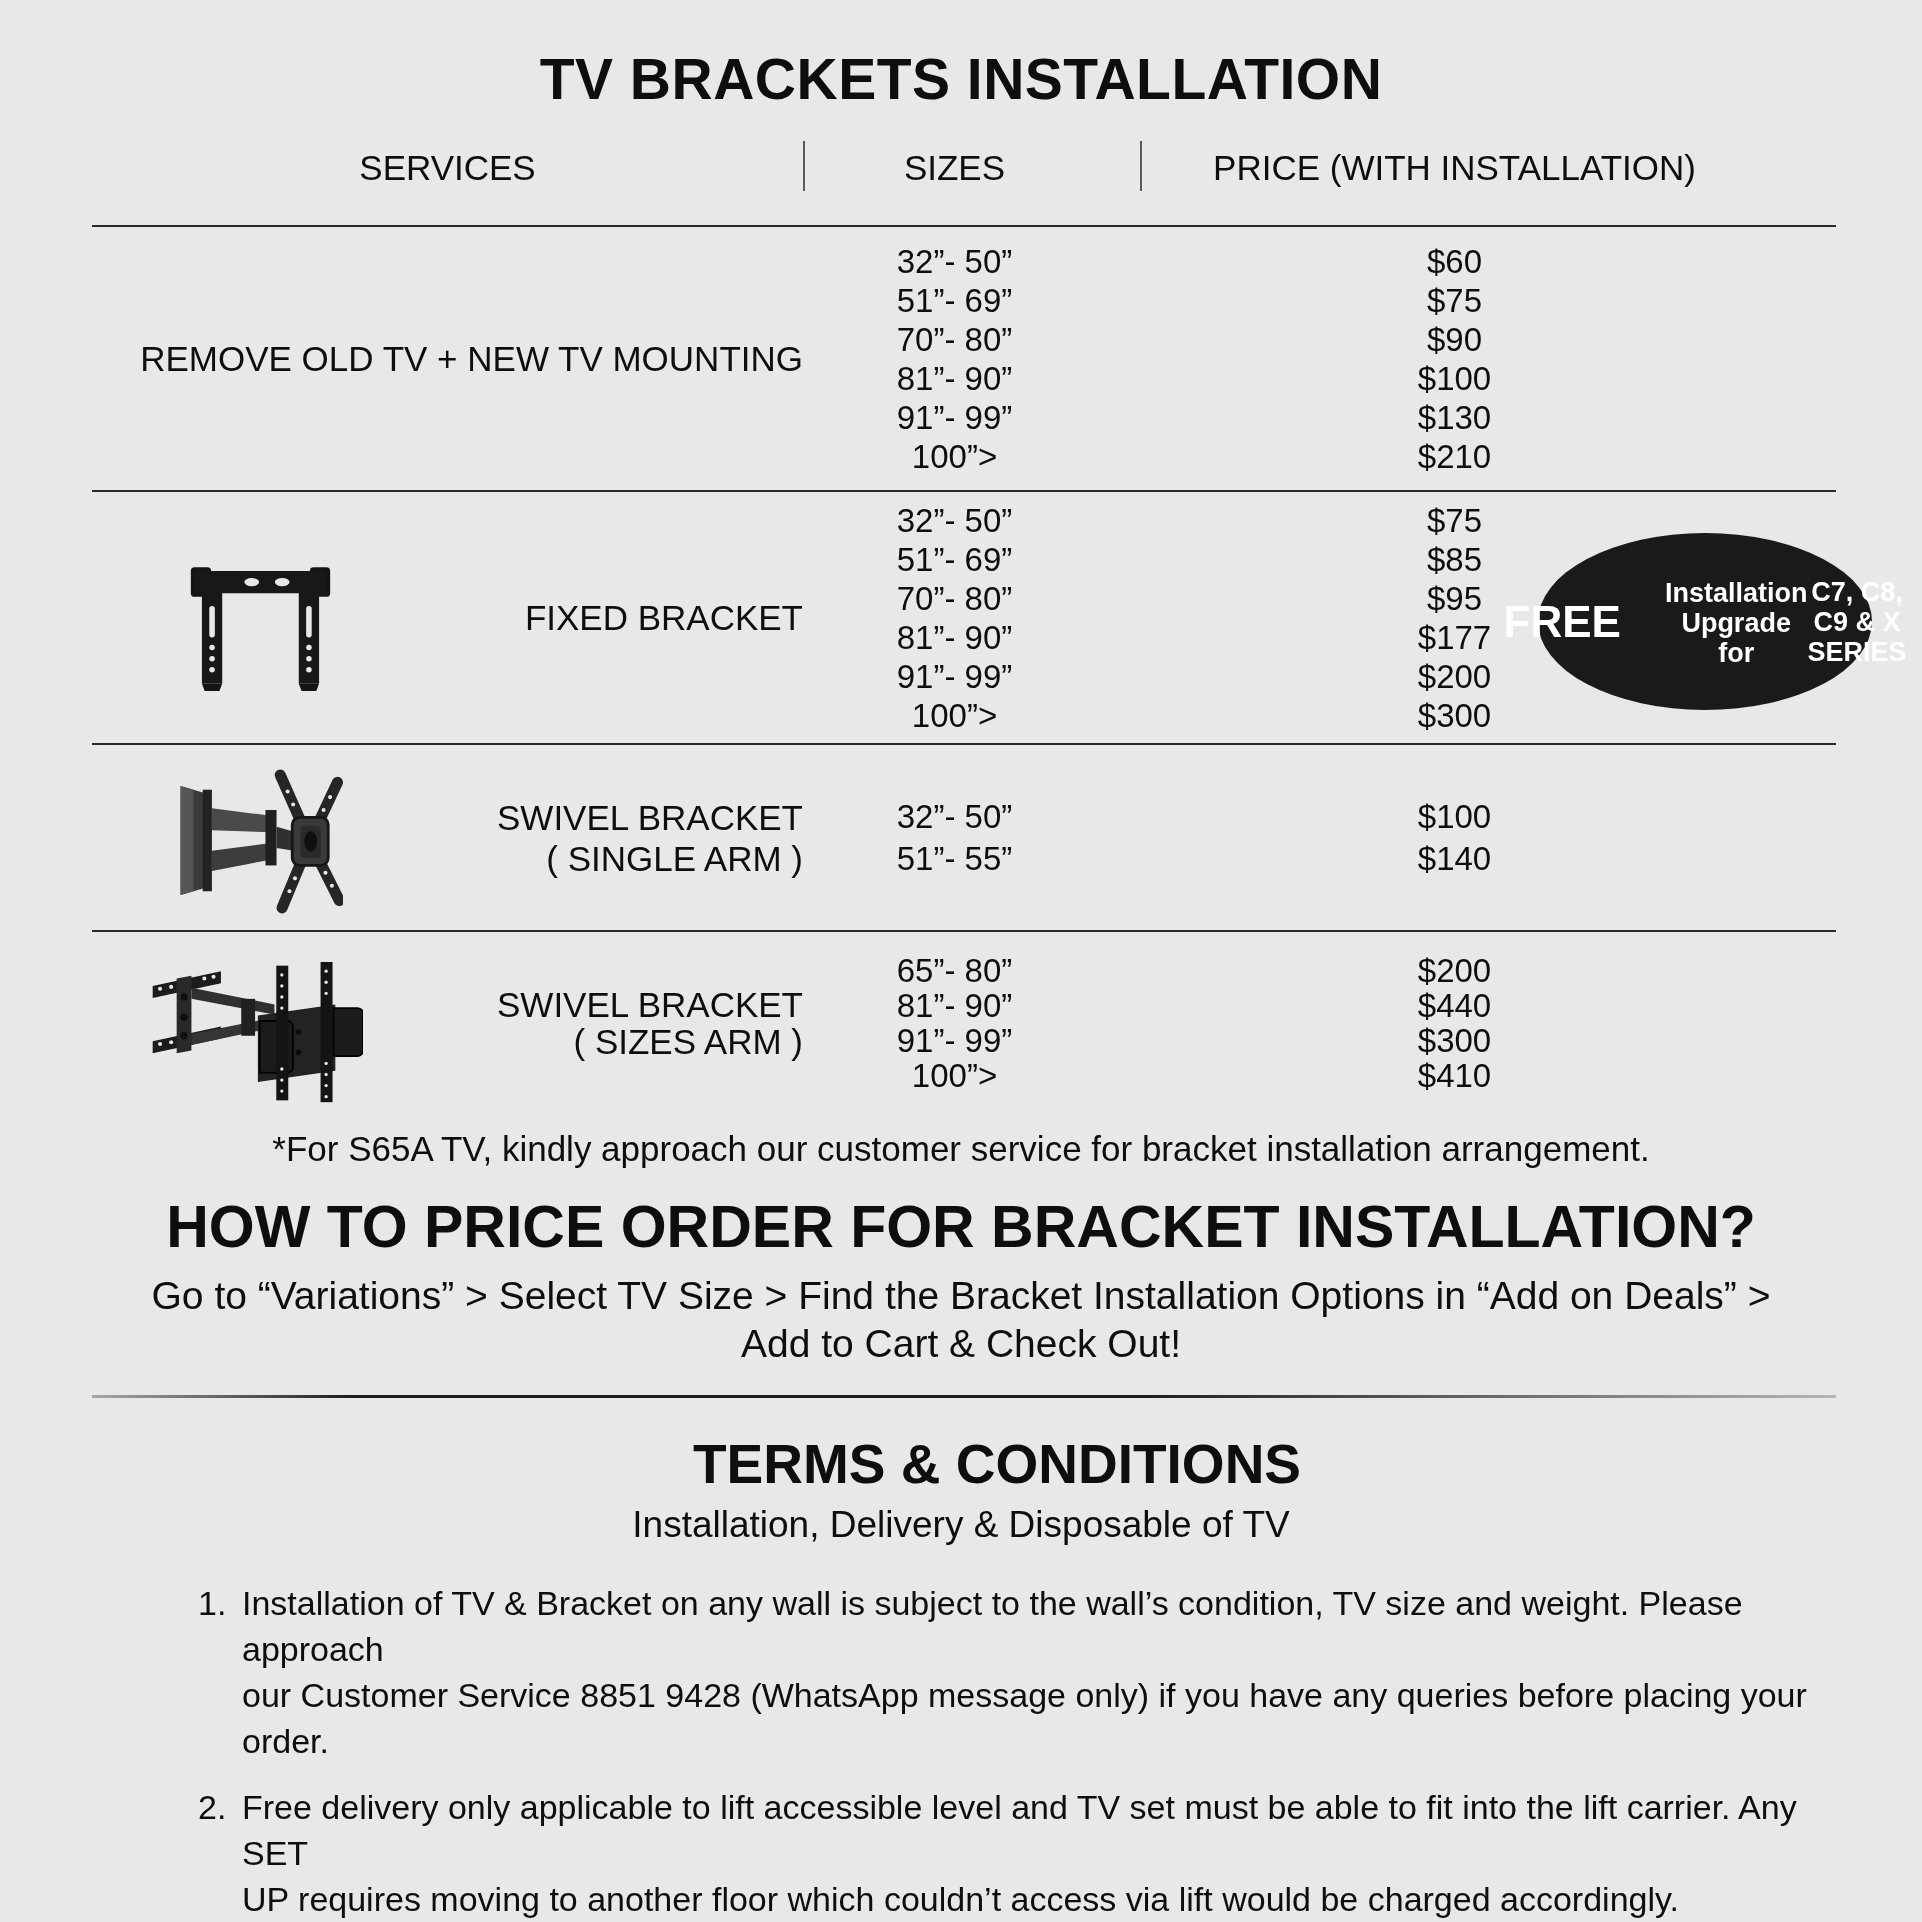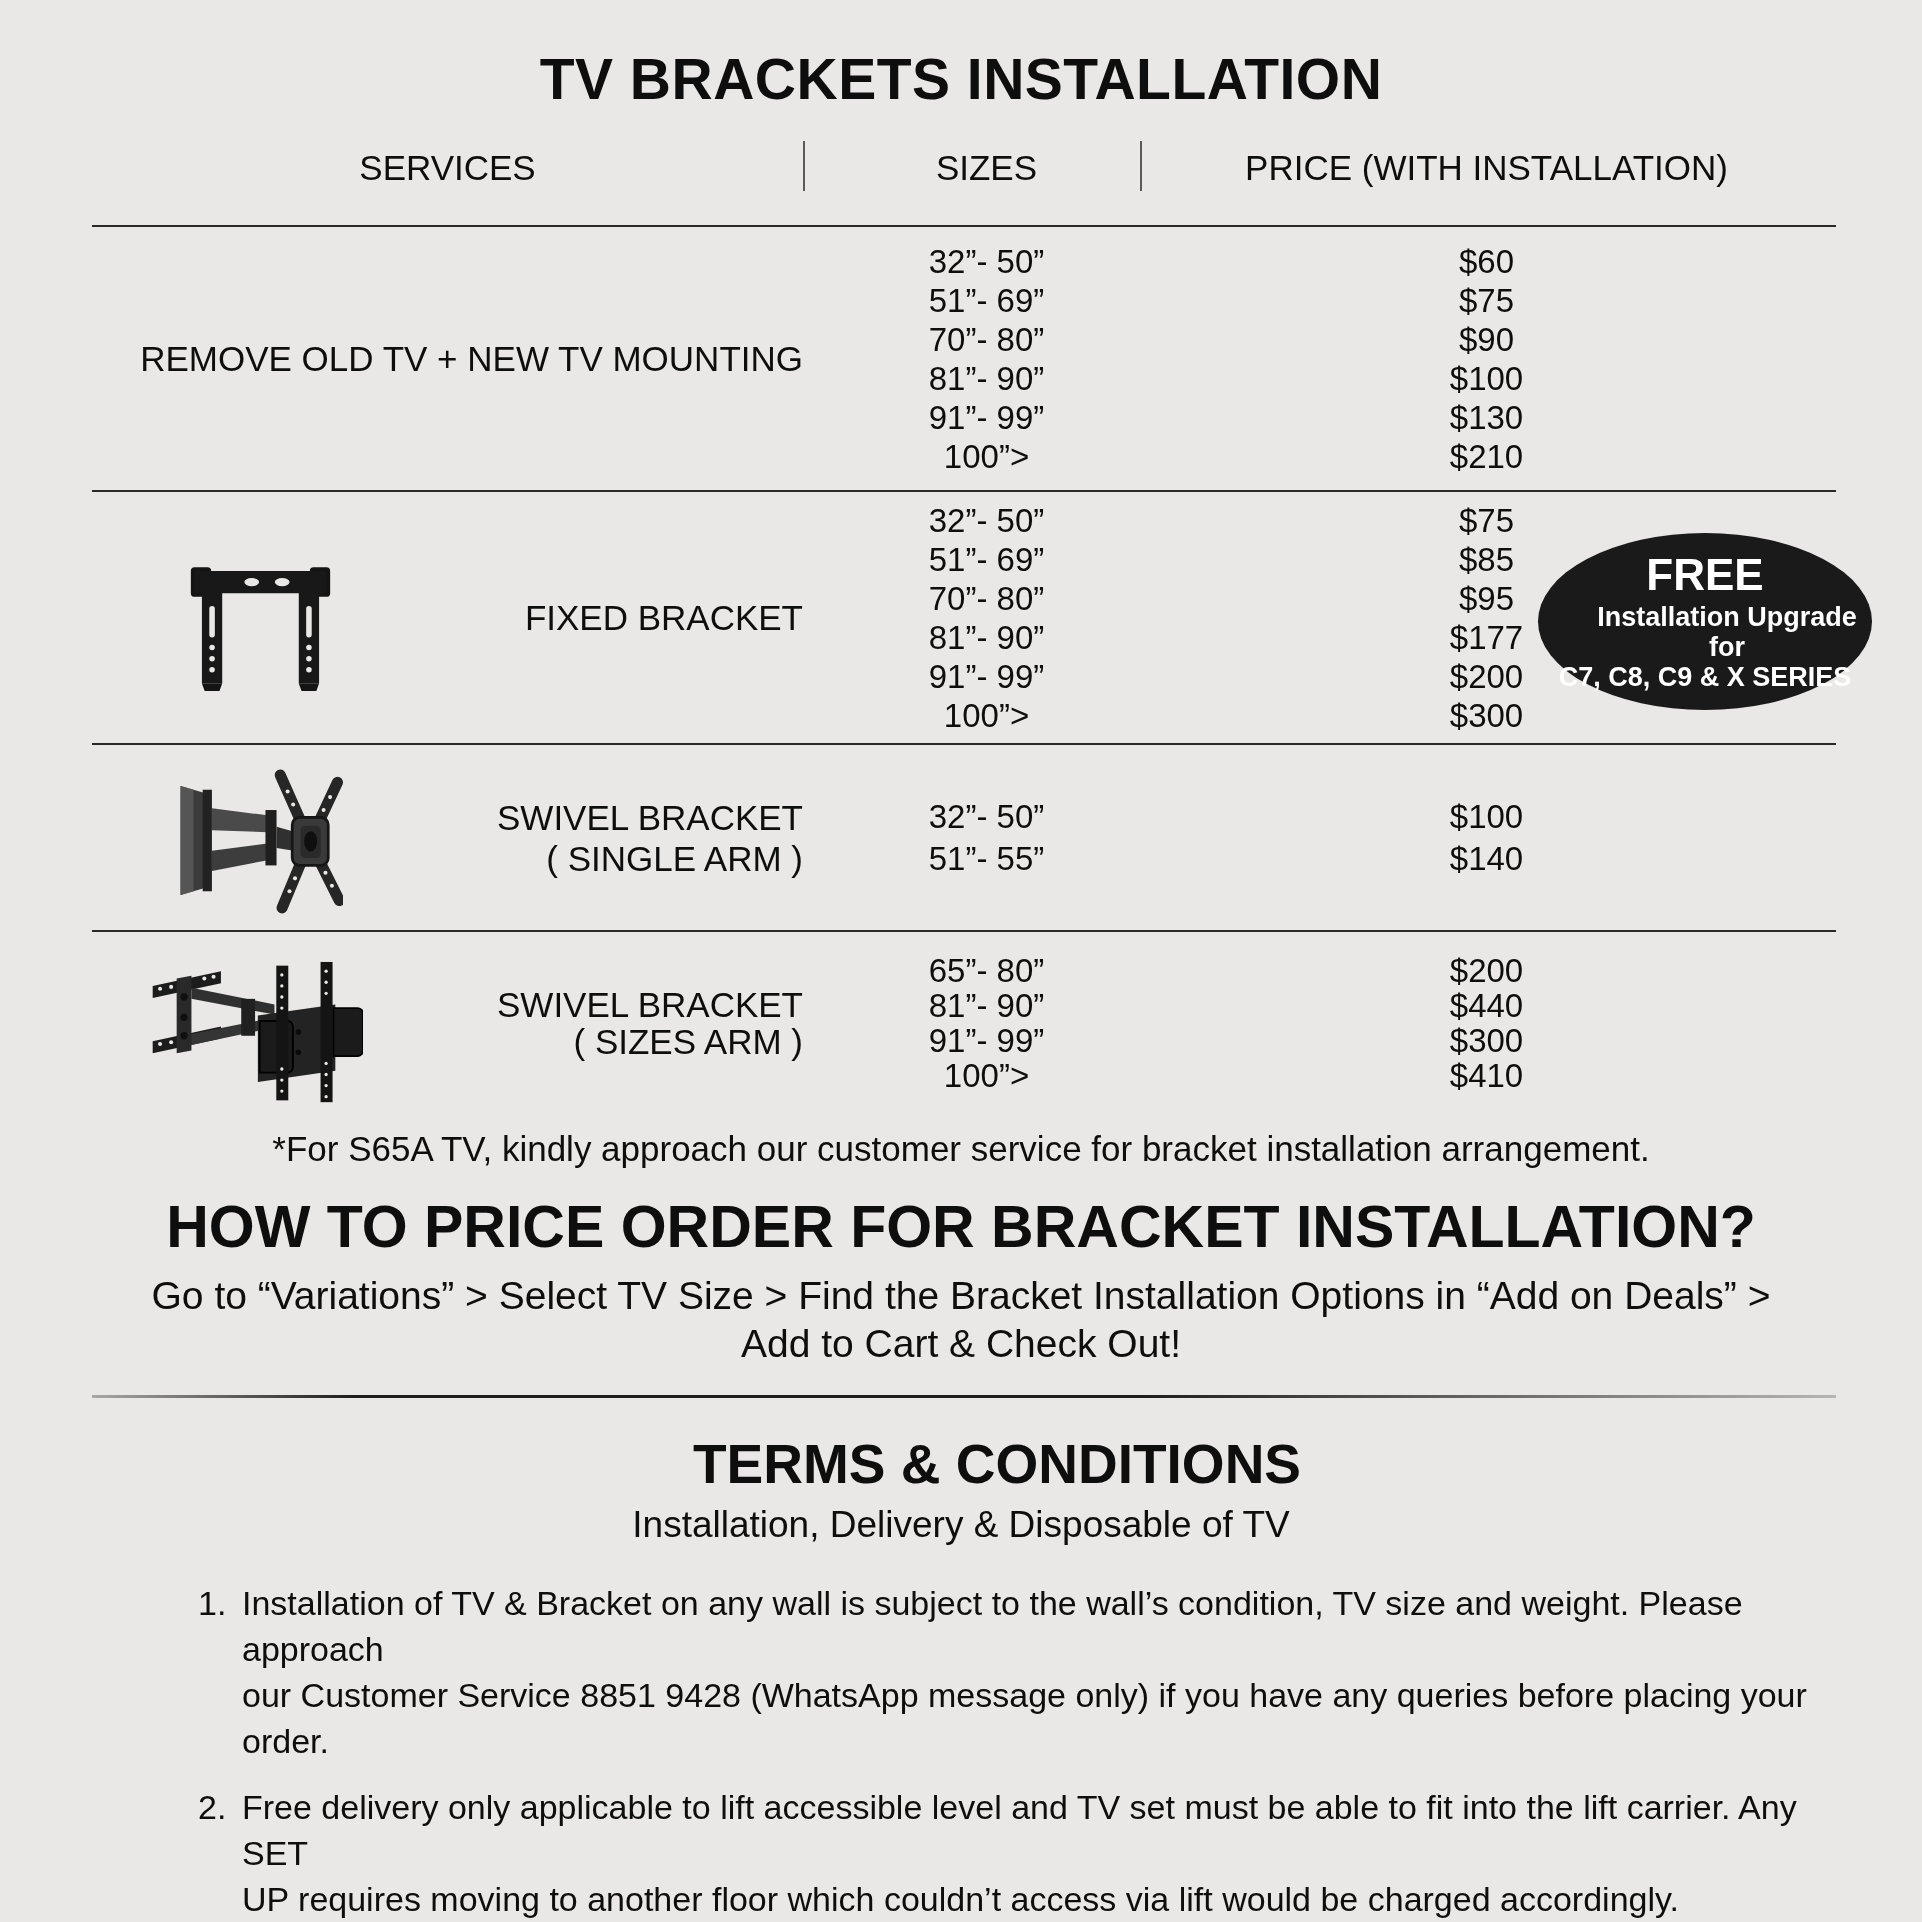--- a/index.html
+++ b/index.html
@@ -13,21 +13,21 @@
   }
   .page-title{
     position:absolute;top:46px;left:0;width:100%;
     text-align:center;font-size:57px;font-weight:bold;letter-spacing:0.5px;
   }
   
   .table{position:absolute;left:92px;top:111px;width:1744px;}
   .thead{position:relative;height:114px;display:flex;align-items:center;border-bottom:2.8px solid #2a2a2a;}
   .th{font-size:35px;text-align:center;}
   .col-a{width:711px;}
-  .col-b{width:303px;padding-left:32px;}
+  .col-b{width:303px;}
   .col-c{width:697px;}
   .vsep{position:absolute;top:29.5px;width:1.8px;height:50px;background:#5a5a5a;}
   .vsep.s1{left:711px;}
   .vsep.s2{left:1048px;}
   .trow{position:relative;display:flex;border-bottom:2.8px solid #2a2a2a;}
   .trow.last{border-bottom:none;}
   .r1{height:263px;}
   .r2{height:251px;}
   .r3{height:185px;}
   .r4{height:181px;}
@@ -41,21 +41,21 @@
   .r3 .list div{line-height:42px;}
   .r4 .list div{line-height:35px;}
   .bracket-img{position:absolute;}
   .img-fixed{left:97px;top:66px;width:143px;height:134px;}
   .img-single{left:83px;top:16.6px;width:168px;height:157px;}
   .img-double{left:57px;top:28px;width:214px;height:146px;}
   
   .free-badge{
     position:absolute;left:1538px;top:533px;width:334px;height:177px;
     border-radius:50%;
-    display:flex;flex-direction:column;align-items:center;justify-content:center;
+    display:flex;flex-direction:row;align-items:center;justify-content:center;
     text-align:center;
   }
   .free-line1{font-size:44px;font-weight:bold;line-height:48px;}
   .free-line2{font-size:27px;font-weight:bold;line-height:30px;margin-top:3.7px;margin-left:44px;}
   .free-line3{font-size:27px;font-weight:bold;line-height:30px;}
   
   .note{position:absolute;top:1128px;left:0;width:100%;text-align:center;font-size:35px;line-height:42px;}
   .order-heading{position:absolute;top:1192px;left:0;width:100%;text-align:center;font-size:59px;font-weight:bold;line-height:70px;}
   .order-steps{position:absolute;top:1272px;left:0;width:100%;text-align:center;font-size:39px;line-height:48px;white-space:pre-line;}
   .rule{position:absolute;left:92px;width:1744px;height:2.8px;

